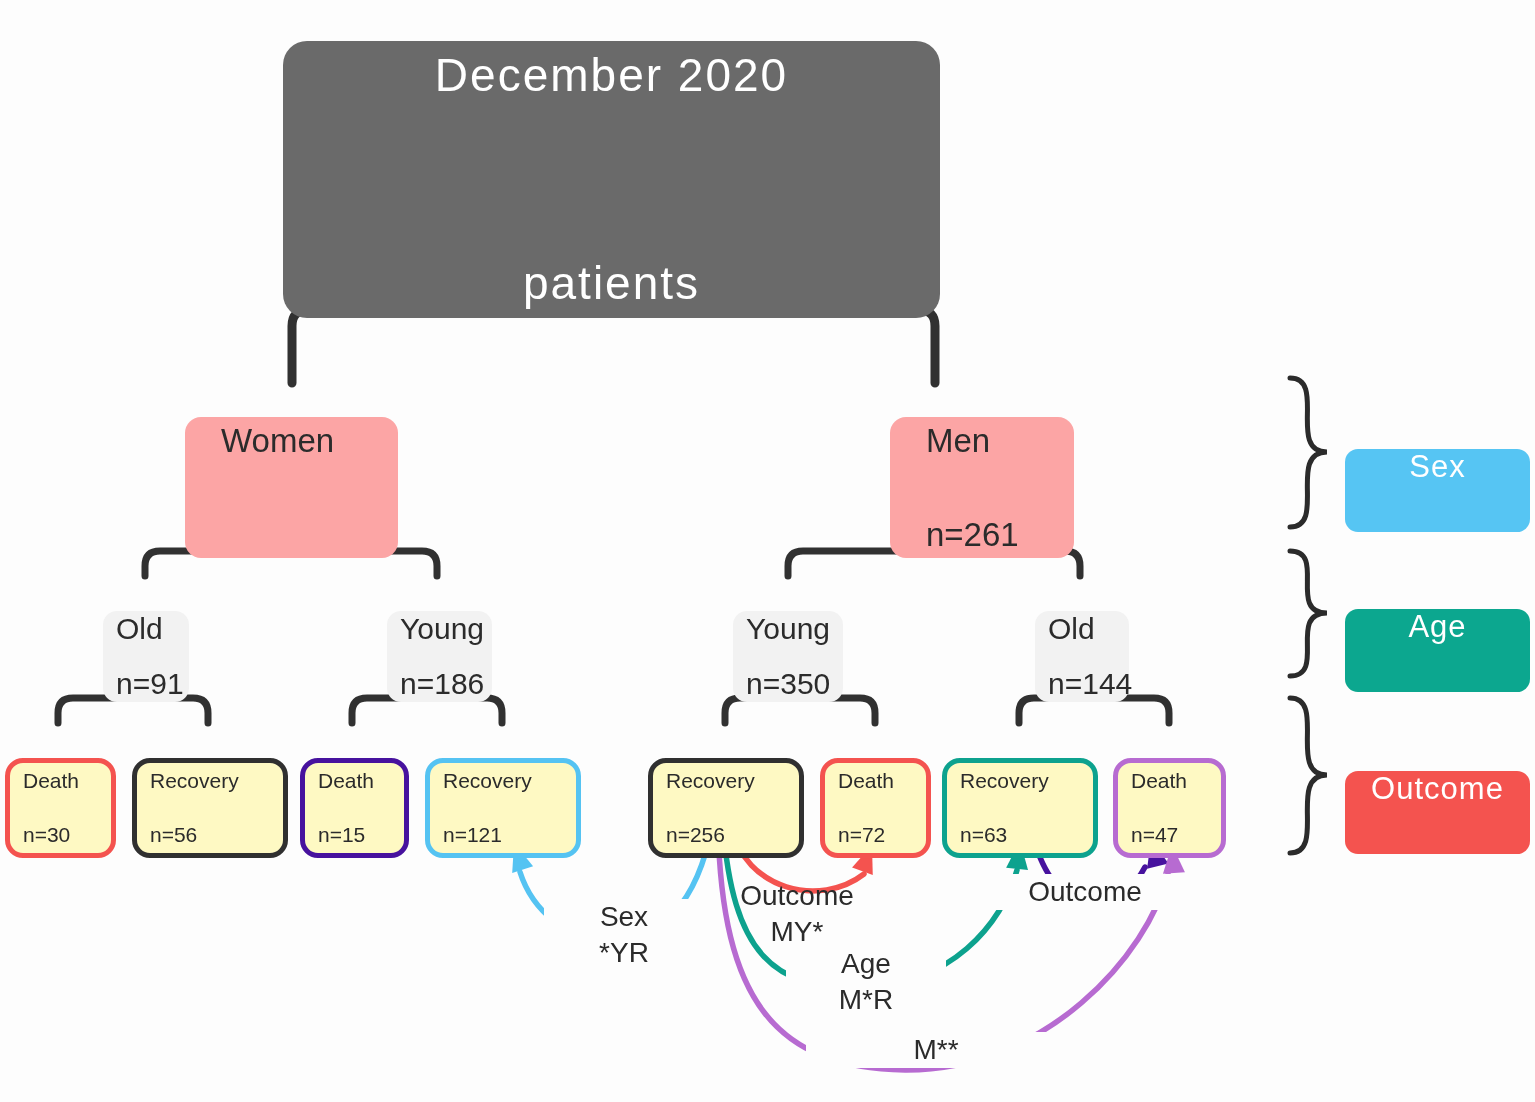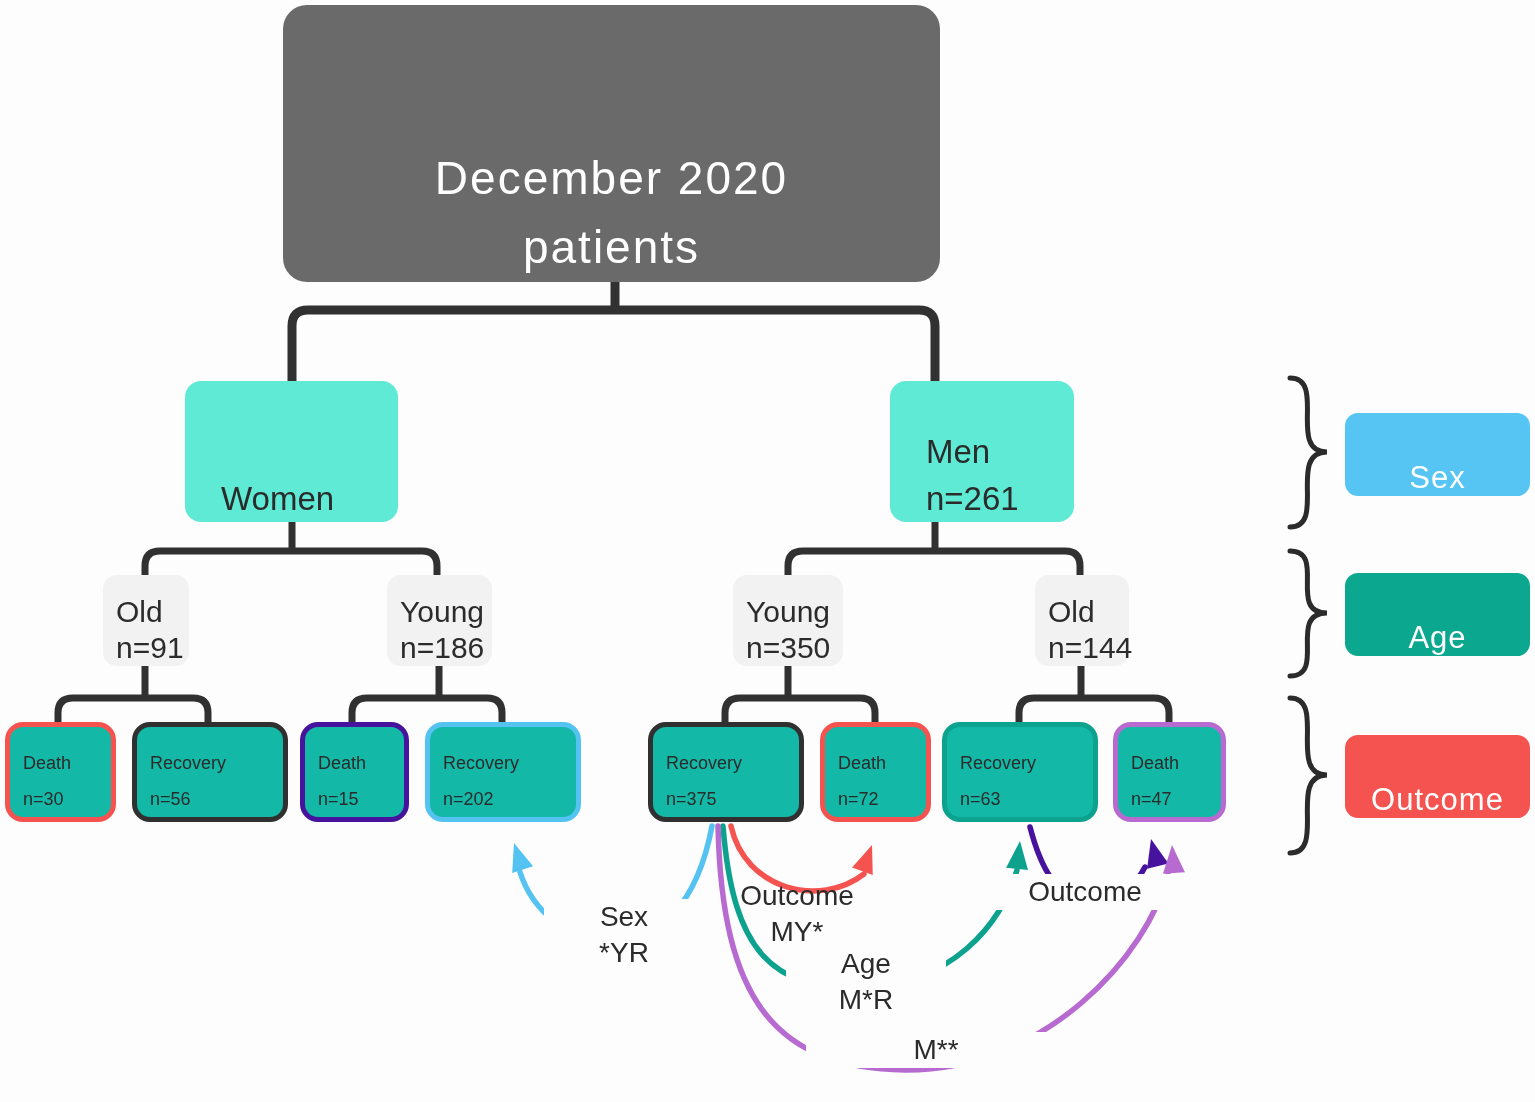--- a/index.html
+++ b/index.html
@@ -3,35 +3,35 @@
 <meta charset="utf-8">
 <style>
   html,body{margin:0;padding:0;background:#fdfdfd;}
   .stage{
     position:relative;width:1535px;height:1102px;overflow:hidden;
     background:#fdfdfd;
     font-family:"Liberation Sans","DejaVu Sans",sans-serif;
     color:#2b2b2b;
   }
   .art{position:absolute;left:0;top:0;z-index:1;}
-  .box{position:absolute;z-index:2;box-sizing:border-box;display:flex;flex-direction:column;justify-content:flex-end;}
+  .box{position:absolute;z-index:2;box-sizing:border-box;display:flex;flex-direction:column;justify-content:space-between;margin-top:36px;}
   .title-box{
     left:283px;top:5px;width:657px;height:277px;background:#6a6a6a;border-radius:24px;
     color:#fff;text-align:center;font-size:46px;line-height:69px;letter-spacing:2px;align-items:center;
   }
-  .sex-node{background:#5eead4;border-radius:16px;font-size:33px;line-height:47px;padding-left:36px;}
+  .sex-node{background:#fca5a5;border-radius:16px;font-size:33px;line-height:47px;padding-left:36px;}
   .node-women{left:185px;top:381px;width:213px;height:141px;}
   .node-men{left:890px;top:381px;width:184px;height:141px;}
   .age-node{background:#f2f2f2;border-radius:14px;font-size:30px;line-height:36px;padding-left:13px;}
   .node-old-w{left:103px;top:575px;width:86px;height:91px;}
   .node-young-w{left:387px;top:575px;width:105px;height:91px;}
   .node-young-m{left:733px;top:575px;width:110px;height:91px;}
   .node-old-m{left:1035px;top:575px;width:94px;height:91px;}
   .outcome-node{
-    background:#14b8a6;border-radius:18px;font-size:18px;line-height:36px;
+    background:#fef9c3;border-radius:18px;font-size:21px;line-height:36px;
     padding-left:13px;border:5px solid #303030;top:722px;height:100px;
   }
   .oc-1{left:5px;width:111px;border-color:#f4534f;}
   .oc-2{left:132px;width:156px;border-color:#303030;}
   .oc-3{left:300px;width:109px;border-color:#47129e;}
   .oc-4{left:425px;width:156px;border-color:#55c3f2;}
   .oc-5{left:648px;width:156px;border-color:#303030;}
   .oc-6{left:820px;width:111px;border-color:#f4534f;}
   .oc-7{left:942px;width:156px;border-color:#0da28e;}
   .oc-8{left:1113px;width:113px;border-color:#b76bd1;}
@@ -126,25 +126,25 @@
   <div class="box outcome-node oc-2">
     <div>Recovery</div>
     <div>n=56</div>
   </div>
   <div class="box outcome-node oc-3">
     <div>Death</div>
     <div>n=15</div>
   </div>
   <div class="box outcome-node oc-4">
     <div>Recovery</div>
-    <div>n=202</div>
+    <div>n=121</div>
   </div>
   <div class="box outcome-node oc-5">
     <div>Recovery</div>
-    <div>n=375</div>
+    <div>n=256</div>
   </div>
   <div class="box outcome-node oc-6">
     <div>Death</div>
     <div>n=72</div>
   </div>
   <div class="box outcome-node oc-7">
     <div>Recovery</div>
     <div>n=63</div>
   </div>
   <div class="box outcome-node oc-8">

